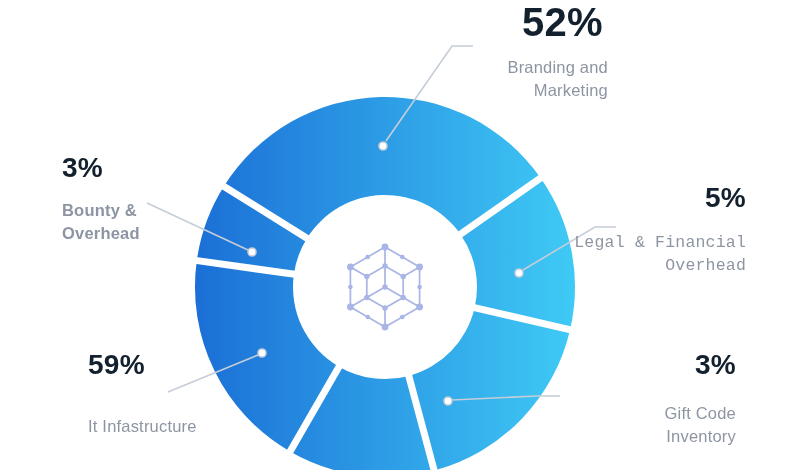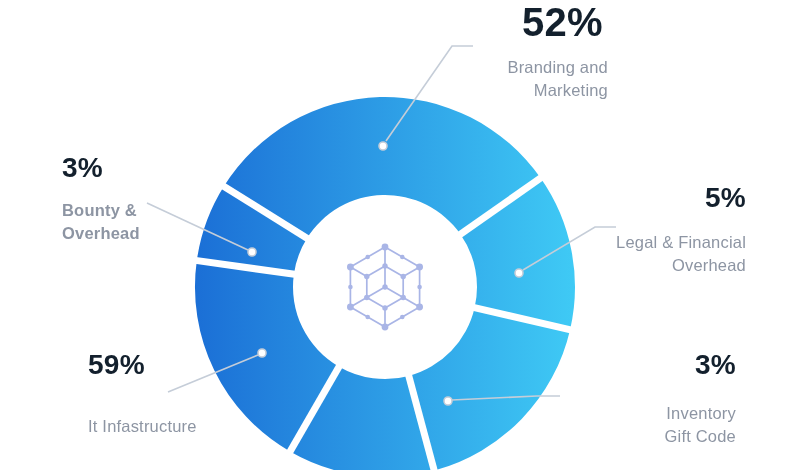--- a/index.html
+++ b/index.html
@@ -15,21 +15,21 @@
   .leader polyline{fill:none;stroke:var(--leader);stroke-width:1.6;}
   .leader circle{fill:#FFFFFF;stroke:var(--leader);stroke-width:1.6;}
   .ic-line{stroke:var(--icon);stroke-width:1.7;fill:none;stroke-linejoin:round;}
   .ic-dot{fill:var(--icon);}
   
   .pct-branding{left:483px;top:0;width:120px;font-size:40px;text-align:right;}
   .desc-branding{left:460px;top:48px;width:148px;text-align:right;margin-top:8px;}
   .pct-bounty{left:62px;top:152px;}
   .desc-bounty{left:62px;top:199px;text-align:left;font-weight:bold;}
   .pct-legal{right:64px;top:182px;text-align:right;}
-  .desc-legal{right:64px;top:231px;text-align:right;}
+  .desc-legal{right:64px;top:231px;text-align:right;font-family:Liberation Mono, monospace;}
   .pct-it{left:88px;top:349px;}
   .desc-it{left:88px;top:399px;text-align:left;margin-top:16px;}
   .pct-gift{right:74px;top:349px;text-align:right;}
   .desc-gift{right:74px;top:402px;text-align:right;}
 </style>
 </head>
 <body>
 
 <div class="stage">
 
@@ -120,17 +120,17 @@
     <div>Overhead</div>
   </div>
 
   <div class="pct pct-it">59%</div>
   <div class="desc desc-it">
     <div>It Infastructure</div>
   </div>
 
   <div class="pct pct-gift">3%</div>
   <div class="desc desc-gift">
+    <div>Gift Code</div>
     <div>Inventory</div>
-    <div>Gift Code</div>
   </div>
 
 </div>
 
 </body></html>

